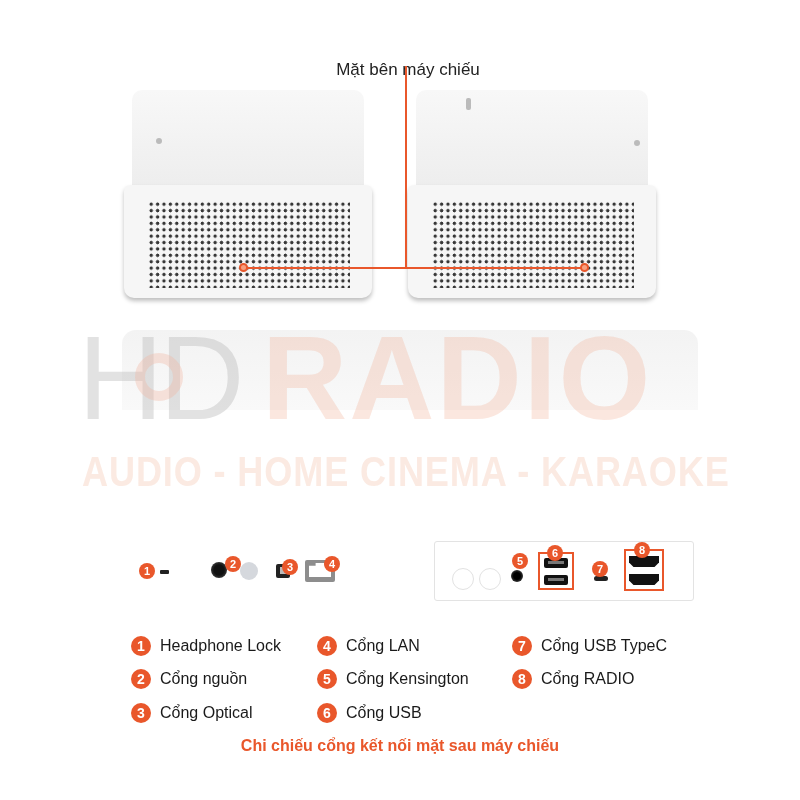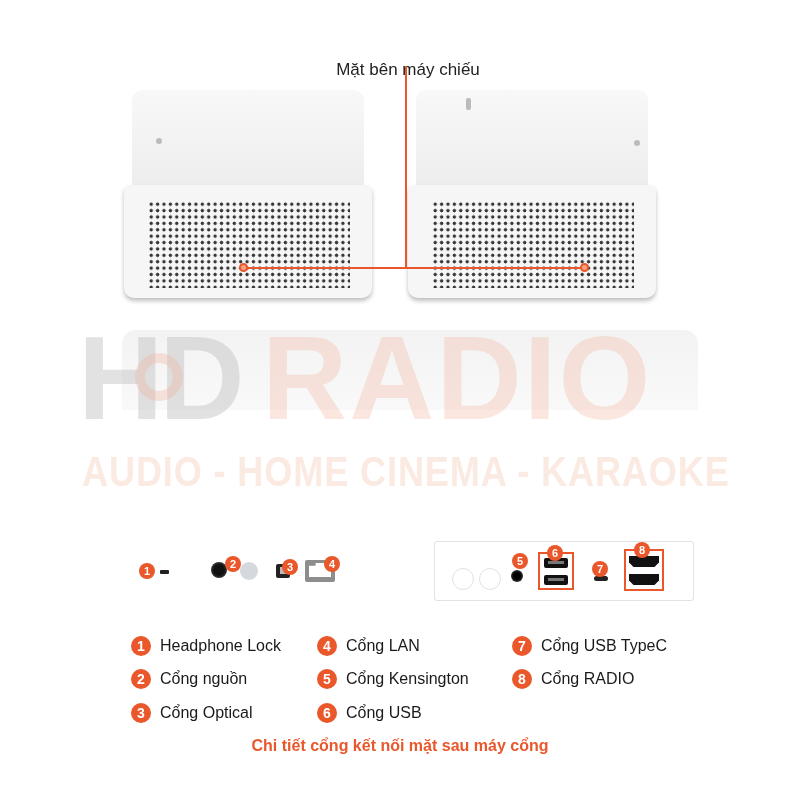--- a/index.html
+++ b/index.html
@@ -14,21 +14,21 @@
   .side-unit { position: absolute; top: 90px; width: 248px; height: 208px; }
   .side-top { position: absolute; left: 8px; right: 8px; top: 0; height: 100px; background: linear-gradient(#f8f8f8, #ededed); border-radius: 10px 10px 0 0; }
   .side-face { position: absolute; left: 0; right: 0; top: 95px; bottom: 0; background: #f6f6f6; border-radius: 6px 6px 10px 10px; box-shadow: 0 3px 4px rgba(0,0,0,0.25); overflow: hidden; }
   .grille { position: absolute; left: 24px; right: 22px; top: 16px; bottom: 10px;
     background-image: radial-gradient(circle, #222 1.6px, transparent 2px);
     background-size: 6.4px 6.4px; opacity: 0.9; }
   .side-detail { position: absolute; width: 10px; height: 3px; background: #bbb; border-radius: 2px; }
 
   
   .wm { position: absolute; pointer-events: none; }
-  .wm-hd { left: 78px; top: 310px; font-size: 118px; font-weight: bold; color: rgba(190,190,190,0.45); letter-spacing: -4px; font-family: "Liberation Sans", sans-serif; }
+  .wm-hd { left: 78px; top: 310px; font-size: 118px; font-weight: normal; color: rgba(190,190,190,0.45); letter-spacing: -4px; font-family: "Liberation Sans", sans-serif; }
   .wm-radio { left: 262px; top: 310px; font-size: 118px; font-weight: bold; color: rgba(240,170,140,0.28); letter-spacing: 2px; font-family: "Liberation Sans", sans-serif; text-align: center; }
   .wm-sub { left: 82px; top: 448px; font-size: 42px; font-weight: bold; color: rgba(240,170,140,0.25); letter-spacing: 1px; font-family: "Liberation Sans", sans-serif; transform: scaleX(0.86); transform-origin: left; white-space: nowrap; }
   .wm-target { left: 135px; top: 353px; width: 48px; height: 48px; border-radius: 50%; border: 10px solid rgba(240,180,160,0.35); box-sizing: border-box; }
 
   
   .rear { position: absolute; left: 110px; top: 330px; width: 600px; height: 283px; }
   .rear-top { position: absolute; left: 12px; right: 12px; top: 0; height: 80px; background: linear-gradient(#f3f3f3, #f9f9f9); border-radius: 14px 14px 0 0; }
   .rear-body { position: absolute; left: 0; right: 0; top: 70px; height: 198px; background: #fbfbfb; border-radius: 6px 6px 16px 16px; box-shadow: 0 4px 6px rgba(0,0,0,0.28); }
   .rear-line { position: absolute; left: 12px; right: 12px; top: 74px; height: 1px; background: #d6d6d6; }
   .lg-logo { position: absolute; left: 272px; top: 96px; font-size: 9px; color: #888; }
@@ -160,13 +160,13 @@
   <div class="legend-item" style="left:381px;top:0;">
     <span class="legend-badge">7</span>
     <span class="legend-label">Cổng USB TypeC</span>
   </div>
   <div class="legend-item" style="left:381px;top:33px;">
     <span class="legend-badge">8</span>
     <span class="legend-label">Cổng RADIO</span>
   </div>
 </div>
 
-<div class="caption">Chi tiết cổng kết nối mặt sau máy cổng</div>
+<div class="caption">Chi chiếu cổng kết nối mặt sau máy chiếu</div>
 
 </body></html>

